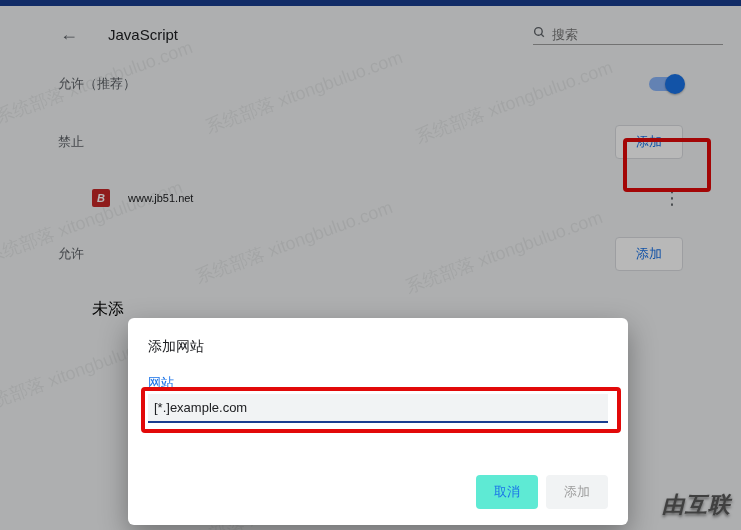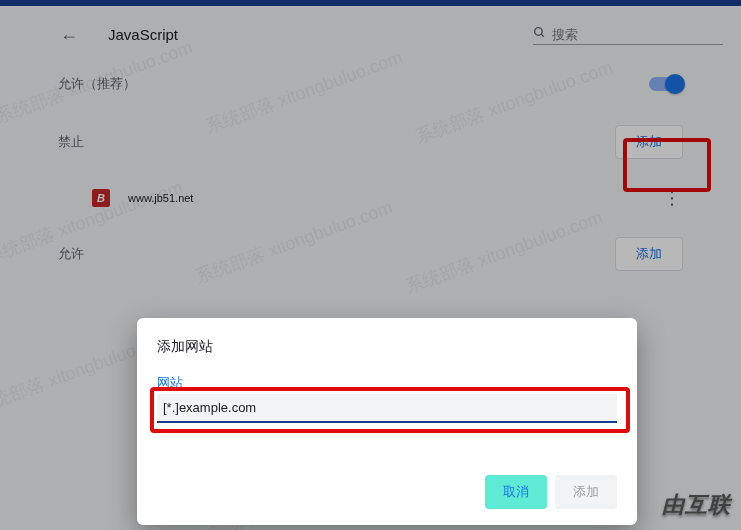--- a/index.html
+++ b/index.html
@@ -17,21 +17,21 @@
   .row { display: flex; align-items: center; justify-content: space-between; padding: 16px 0; font-size: 13px; color: #5f6368; }
   .toggle { width: 34px; height: 14px; background: #8ab4f8; border-radius: 10px; position: relative; }
   .toggle::after { content: ""; position: absolute; right: -2px; top: -3px; width: 20px; height: 20px; background: #1a73e8; border-radius: 50%; box-shadow: 0 1px 2px rgba(0,0,0,0.3); }
   .btn { border: 1px solid #dadce0; background: #fff; color: #1a73e8; font-size: 13px; padding: 7px 20px; border-radius: 4px; cursor: pointer; }
   .highlight-red { position: absolute; border: 4px solid #e20909; border-radius: 4px; pointer-events: none; }
   .hl-addbtn { right: 30px; top: 138px; width: 88px; height: 54px; }
   .site-row { display: flex; align-items: center; padding: 12px 0 12px 34px; position: relative; }
   .favicon { width: 18px; height: 18px; background: #c62828; color: #fff; font-weight: bold; font-size: 11px; display: flex; align-items: center; justify-content: center; border-radius: 2px; font-style: italic; }
   .site-url { font-size: 11px; color: #202124; margin-left: 18px; }
   .more-icon { margin-left: auto; color: #5f6368; font-size: 18px; cursor: pointer; width: 22px; text-align: center; }
-  .dialog { position: absolute; left: 137px; top: 318px; width: 500px; background: #fff; border-radius: 6px; box-shadow: 0 10px 28px rgba(0,0,0,0.35); z-index: 10; padding: 20px 20px 16px; }
+  .dialog { position: absolute; left: 128px; top: 318px; width: 500px; background: #fff; border-radius: 6px; box-shadow: 0 10px 28px rgba(0,0,0,0.35); z-index: 10; padding: 20px 20px 16px; }
   .dialog-title { font-size: 14px; color: #202124; margin-bottom: 18px; }
   .field-label { font-size: 13px; color: #1a73e8; margin-bottom: 2px; }
   .input-wrap { position: relative; }
   .hl-input { left: -7px; top: -7px; width: 480px; height: 46px; }
   .site-input { width: 100%; border: none; border-bottom: 2px solid #1a3d8f; background: #f1f3f4; padding: 6px 6px; font-size: 13px; color: #202124; outline: none; }
   .dialog-actions { display: flex; justify-content: flex-end; gap: 8px; margin-top: 52px; }
   .btn-flat { border: none; background: #5eead4; color: #1a73e8; font-size: 13px; padding: 8px 18px; border-radius: 4px; cursor: pointer; }
   .btn-flat.disabled { color: #9e9e9e; background: #f1f3f4; }
   .watermark { position: absolute; color: rgba(0,0,0,0.06); font-size: 18px; transform: rotate(-20deg); pointer-events: none; white-space: nowrap; }
   .brand { position: absolute; right: 10px; bottom: 10px; color: #404040; font-size: 22px; font-weight: bold; font-style: italic; text-shadow: 0 2px 3px rgba(0,0,0,0.5); z-index: 20; letter-spacing: 1px; }
@@ -71,20 +71,23 @@
       <div class="favicon">B</div>
       <span class="site-url">www.jb51.net</span>
       <div class="more-icon">⋮</div>
     </div>
 
     <div class="row">
       <span>允许</span>
       <button class="btn">添加</button>
     </div>
 
+    <div class="site-row">
+      <span>未添</span>
+    </div>
   </div>
 </div>
 
 <div class="highlight-red hl-addbtn"></div>
 
 <div class="watermark" style="left:-10px; top:70px;">系统部落 xitongbuluo.com</div>
 <div class="watermark" style="left:200px; top:80px;">系统部落 xitongbuluo.com</div>
 <div class="watermark" style="left:410px; top:90px;">系统部落 xitongbuluo.com</div>
 <div class="watermark" style="left:-20px; top:210px;">系统部落 xitongbuluo.com</div>
 <div class="watermark" style="left:190px; top:230px;">系统部落 xitongbuluo.com</div>

